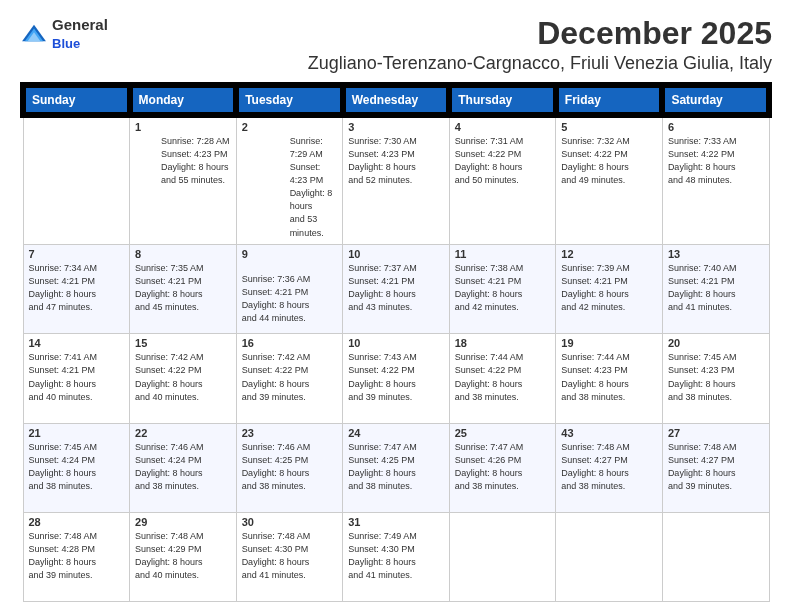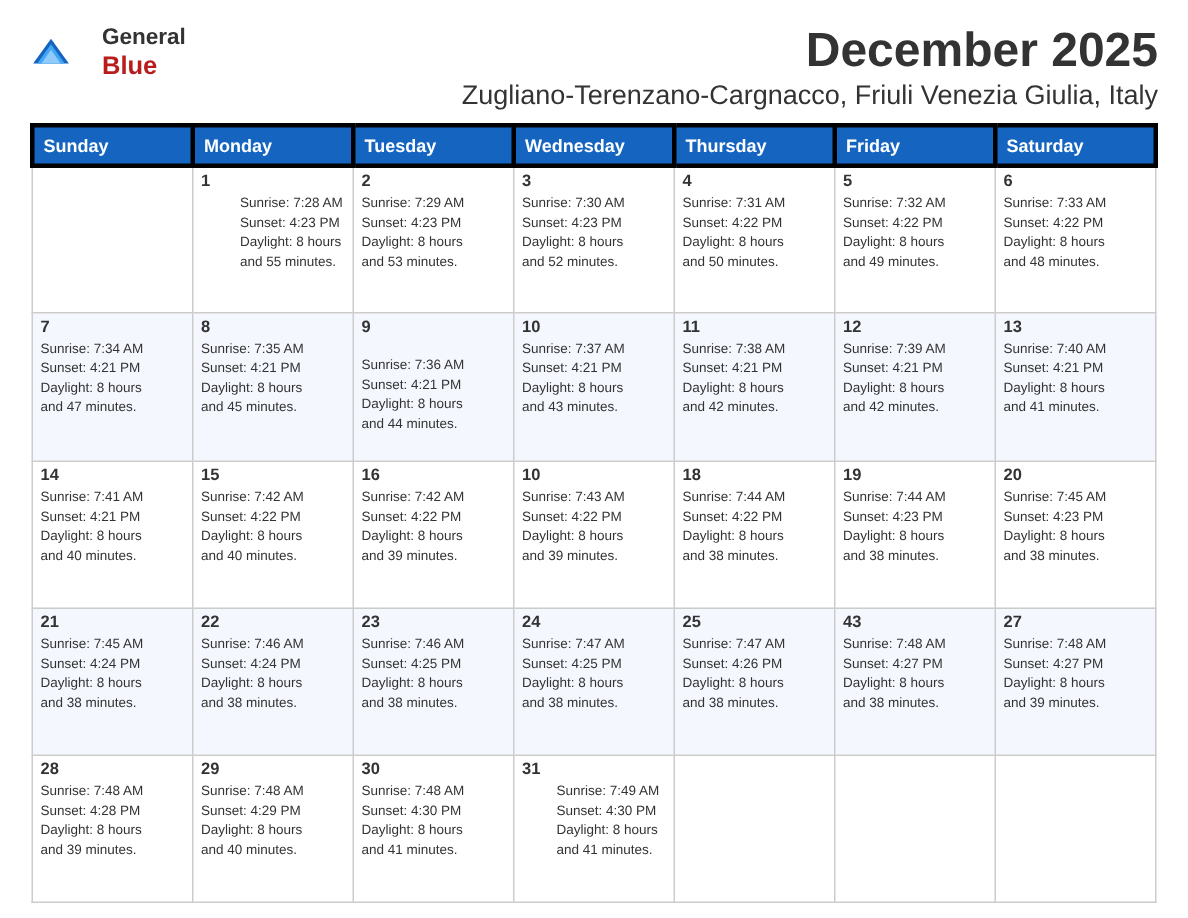--- a/index.html
+++ b/index.html
@@ -19,31 +19,31 @@
     }
     .header-row {
       display: flex;
       align-items: flex-start;
       justify-content: space-between;
       margin-bottom: 4px;
     }
     .logo {
       display: flex;
       align-items: center;
-      gap: 20px;
+      gap: 4px;
     }
     .logo-text-general {
       font-size: 15px;
       font-weight: bold;
       color: #333;
     }
     .logo-text-blue {
-      font-size: 17px;
-      font-weight: bold;
-      color: #b91c1c;
+      font-size: 13px;
+      font-weight: bold;
+      color: #1d4ed8;
     }
     .logo-icon {
       width: 28px;
       height: 22px;
     }
     .title-block {
       text-align: right;
     }
     .main-title {
       font-size: 32px;
@@ -62,21 +62,21 @@
       flex: 1;
       margin-top: 4px;
     }
     .calendar th {
       background-color: #1565c0;
       color: white;
       text-align: left;
       padding: 5px 6px;
       font-size: 12px;
       font-weight: bold;
-      border: 3px solid #000000;
+      border: 6px solid #000000;
       margin-top: 28px;
     }
     .calendar td {
       border: 1px solid #ccc;
       vertical-align: top;
       padding: 3px 5px;
       font-size: 9.5px;
       color: #333;
       width: calc(100% / 7);
       height: 88px;
@@ -145,21 +145,21 @@
           <td class="empty-cell"></td>
           <td>
             <span class="day-num">1</span>
             <div class="day-info" style="white-space: pre-line; margin-left: 26px;">Sunrise: 7:28 AM
 Sunset: 4:23 PM
 Daylight: 8 hours
 and 55 minutes.</div>
           </td>
           <td>
             <span class="day-num">2</span>
-            <div class="day-info" style="white-space: pre-line;">Sunrise: 7:29 AM
+            <div class="day-info" style="white-space: pre-line; margin-left: 48px;">Sunrise: 7:29 AM
 Sunset: 4:23 PM
 Daylight: 8 hours
 and 53 minutes.</div>
           </td>
           <td>
             <span class="day-num">3</span>
             <div class="day-info" style="white-space: pre-line;">Sunrise: 7:30 AM
 Sunset: 4:23 PM
 Daylight: 8 hours
 and 52 minutes.</div>
@@ -356,21 +356,21 @@
           </td>
           <td>
             <span class="day-num">30</span>
             <div class="day-info" style="white-space: pre-line;">Sunrise: 7:48 AM
 Sunset: 4:30 PM
 Daylight: 8 hours
 and 41 minutes.</div>
           </td>
           <td>
             <span class="day-num">31</span>
-            <div class="day-info" style="white-space: pre-line; margin-left: 23px;">Sunrise: 7:49 AM
+            <div class="day-info" style="white-space: pre-line;">Sunrise: 7:49 AM
 Sunset: 4:30 PM
 Daylight: 8 hours
 and 41 minutes.</div>
           </td>
           <td class="empty-cell"></td>
           <td class="empty-cell"></td>
           <td class="empty-cell"></td>
         </tr>
       </tbody>
   </table>

